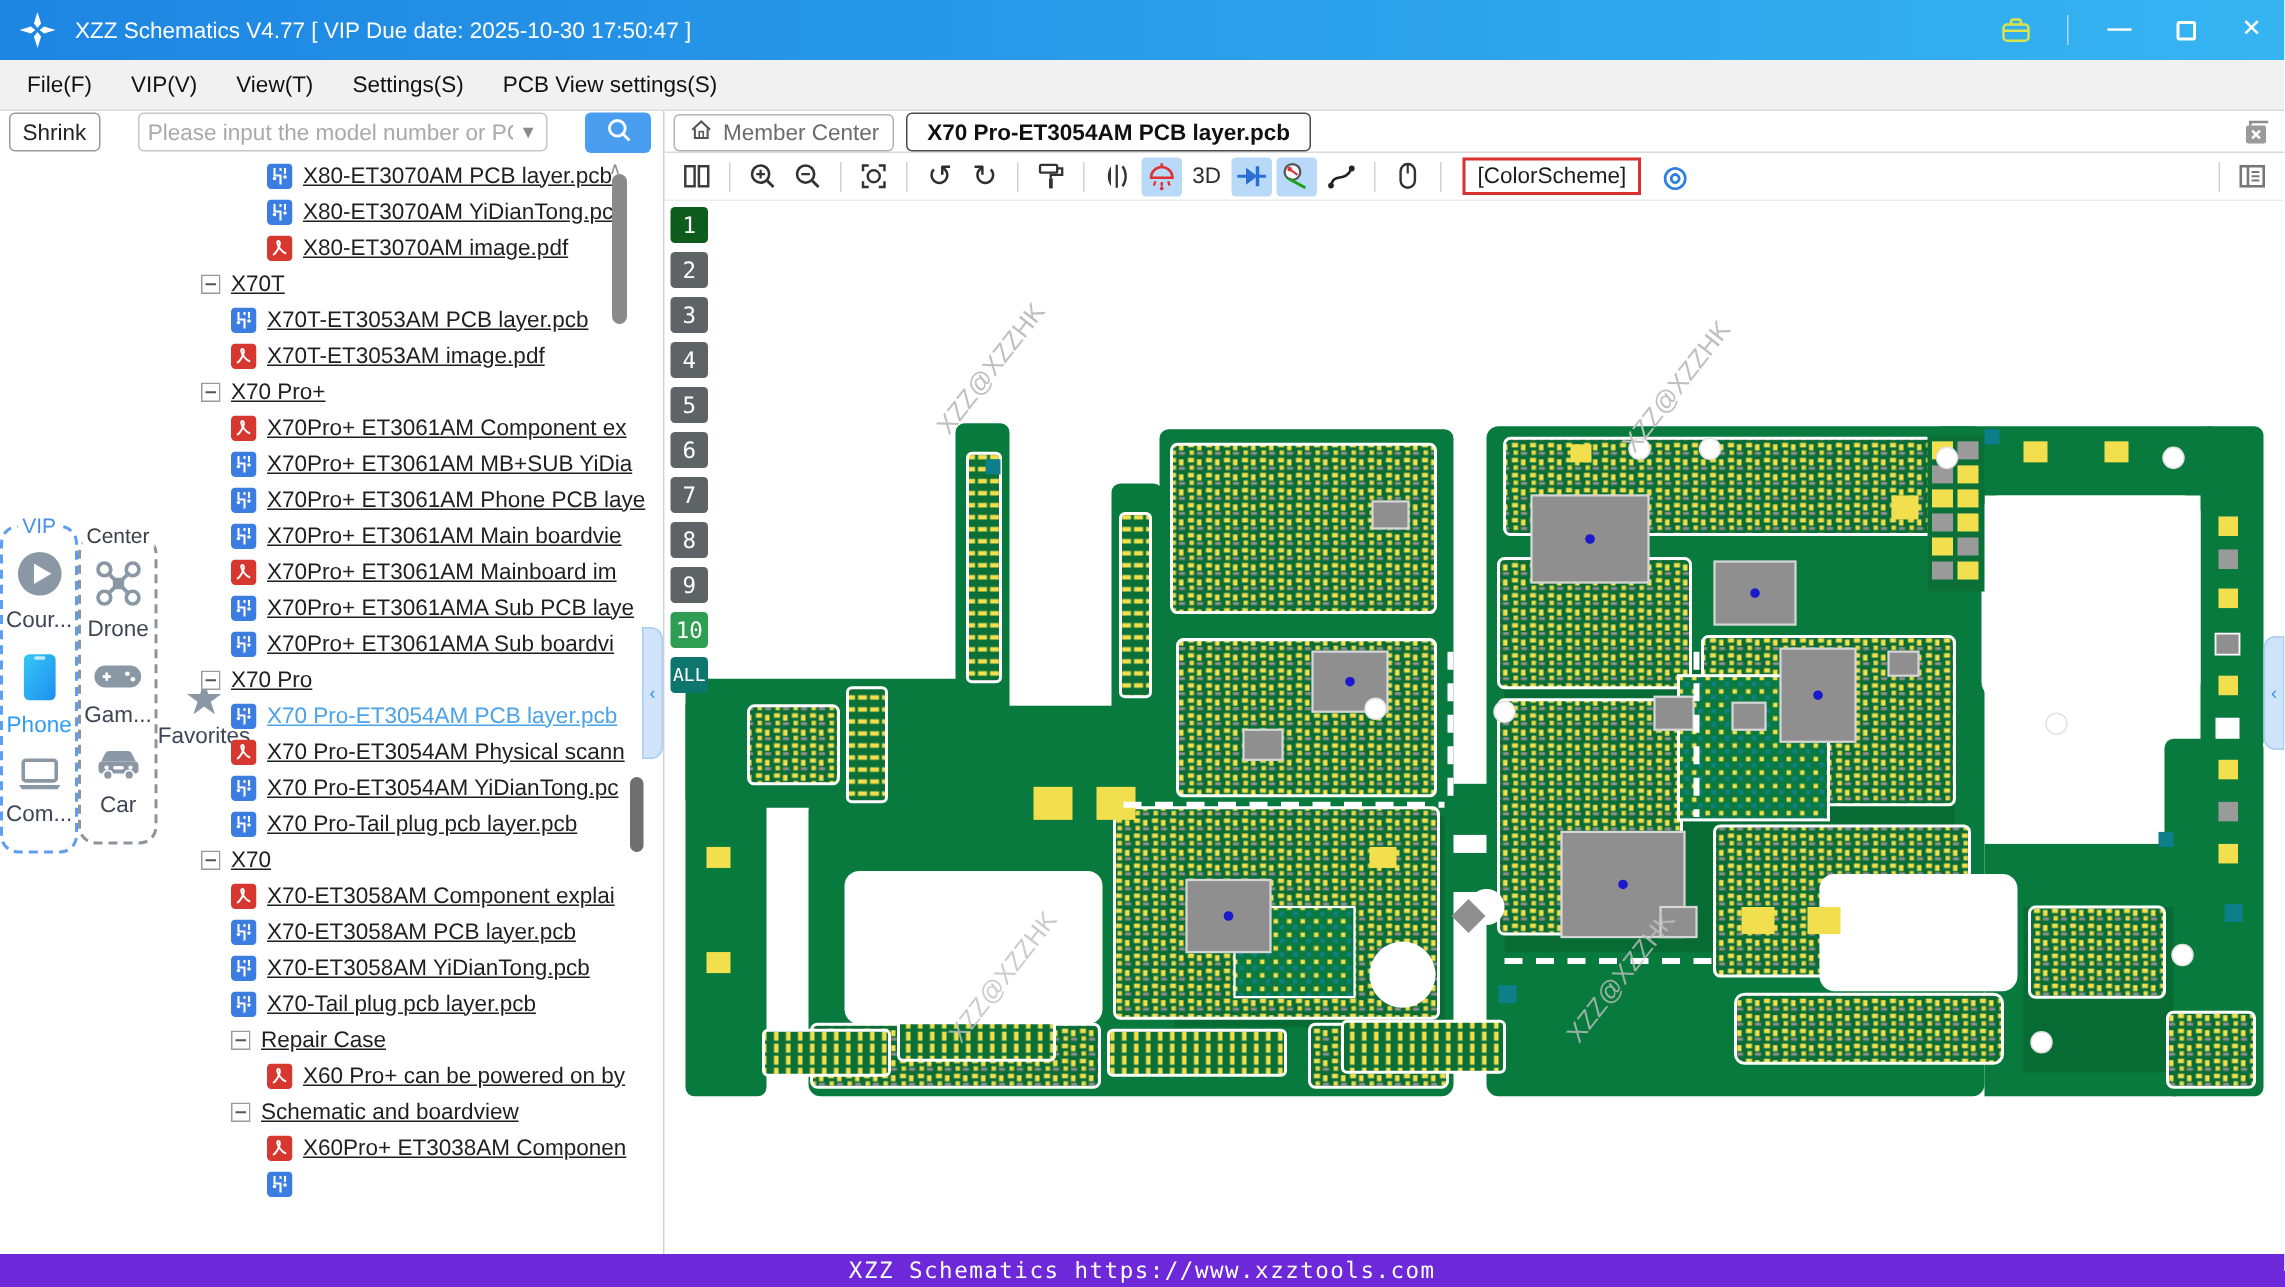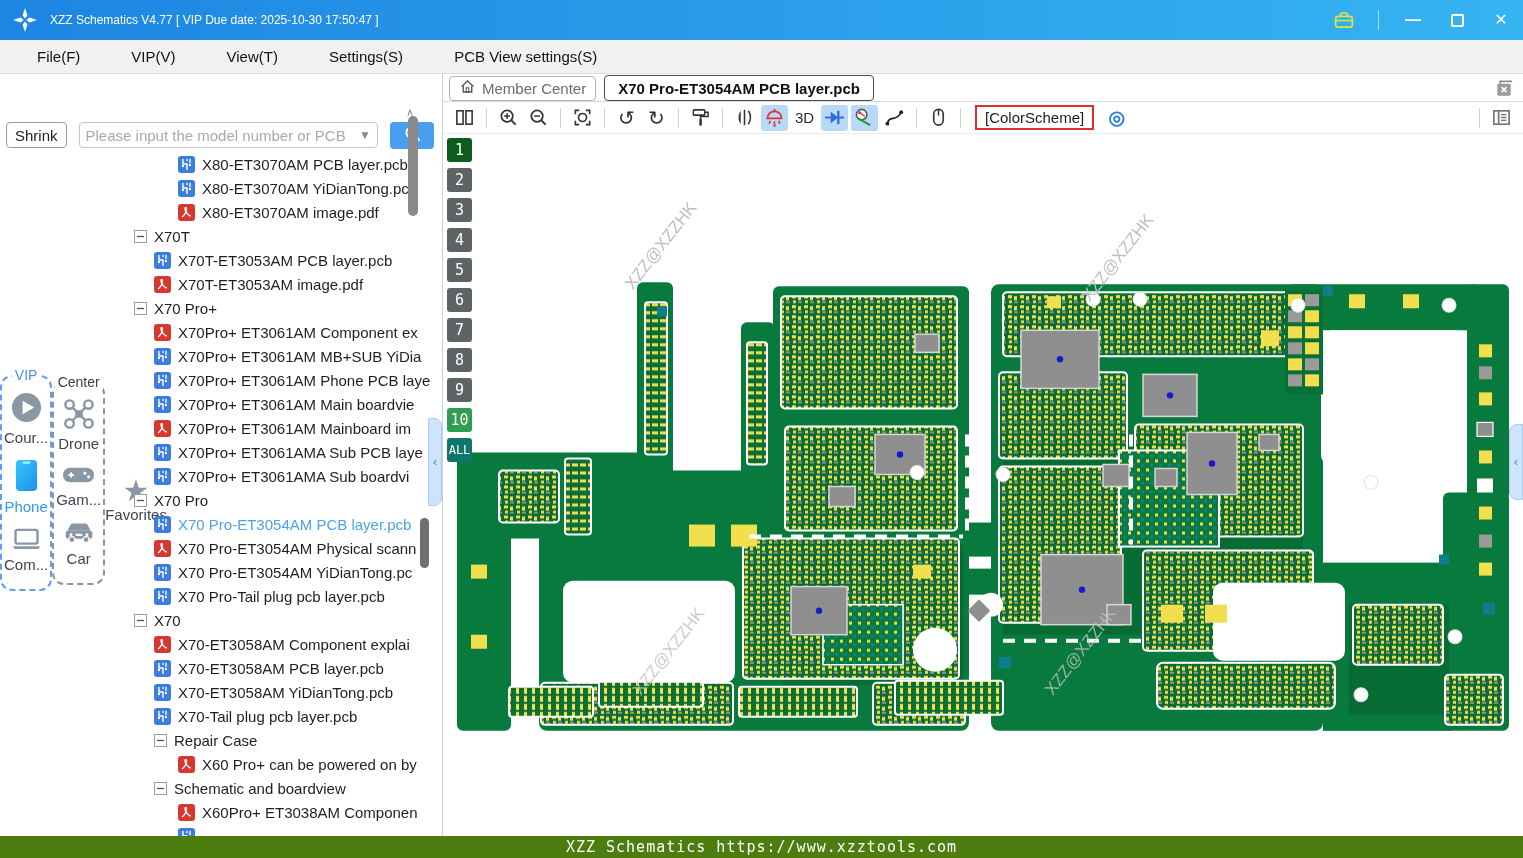--- a/index.html
+++ b/index.html
@@ -3,36 +3,36 @@
 <meta charset="utf-8">
 <style>
   * { margin:0; padding:0; box-sizing:border-box; }
   html,body { width:1523px; height:858px; overflow:hidden; }
   body { font-family:"Liberation Sans",sans-serif; background:#fff; font-size:15px; color:#1f1f1f; }
   .app { display:flex; flex-direction:column; width:1523px; height:858px; }
 
   
   .titlebar { height:40px; background:linear-gradient(90deg,#1d85e2,#36b4f1); display:flex; align-items:center; padding:0 12px; flex:none; }
   .logo { width:26px; height:26px; margin-right:12px; display:flex; }
-  .title-text { color:#fff; font-size:12px; }
+  .title-text { color:#fff; font-size:15px; }
   .win-zone { margin-left:auto; display:flex; align-items:center; gap:24px; }
   .vsep-w { width:1px; height:20px; background:rgba(255,255,255,.55); }
   .wbtn { color:#fff; font-size:16px; line-height:1; cursor:default; display:flex; align-items:center; justify-content:center; width:20px; height:20px; }
   .wbtn.max span { width:13px; height:13px; border:2px solid #fff; border-radius:2px; display:block; }
   .wbtn.min { font-weight:700; }
 
   
-  .menubar { height:34px; background:#f1f1f1; border-bottom:1px solid #dcdcdc; display:flex; align-items:center; padding-left:24px; flex:none;gap:25px; }
+  .menubar { height:34px; background:#f1f1f1; border-bottom:1px solid #dcdcdc; display:flex; align-items:center; padding-left:5px; flex:none; }
   .menu-item { padding:0 13px; font-size:15px; color:#111; cursor:default; }
 
   
   .content { flex:1; display:flex; position:relative; overflow:hidden; }
 
   .left-panel { width:443px; flex:none; display:flex; flex-direction:column; border-right:1px solid #d0d0d0; background:#fff; }
-  .search-row { height:29px; flex:none; display:flex; align-items:center; padding:1px 8px 2px 6px; gap:12px;margin-top:47px; }
+  .search-row { height:29px; flex:none; display:flex; align-items:center; padding:1px 8px 2px 6px; gap:25px; }
   .shrink-btn { border:1px solid #9a9a9a; border-radius:4px; background:#fff; height:26px; padding:0 8px; font-size:15px; color:#222; }
   .search-box { flex:1; border:1px solid #c6c6c6; border-radius:4px; height:26px; display:flex; align-items:center; padding:0 6px; gap:4px; }
   .search-box input { border:none; outline:none; flex:1; font-size:15px; color:#333; font-family:"Liberation Sans",sans-serif; }
   .search-box input::placeholder { color:#a9a9a9; }
   .chev { color:#8a8a8a; font-size:12px; }
   .search-btn { width:44px; height:27px; background:#4a9ef0; border:none; border-radius:4px; display:flex; align-items:center; justify-content:center; }
 
   .left-body { flex:1; display:flex; overflow:hidden; }
 
   
@@ -46,21 +46,21 @@
   .sitem.active .slabel { color:#2d9cf4; }
   .fav { display:flex; flex-direction:column; align-items:center; margin-top:2px; }
   .star-glyph { font-size:30px; color:#8a97a5; line-height:1; }
   .fav .slabel { font-size:15px; color:#3c4654; }
 
   
   .tree { flex:1; overflow:hidden; padding-top:2px; position:relative; }
   .trow { height:24px; display:flex; align-items:center; white-space:nowrap; overflow:hidden; }
   .trow .ticon { flex:none; margin-right:7px; display:flex; }
   .trow .tbox { flex:none; margin-right:7px; display:flex; }
-  .trow .tlabel { font-size:15px; color:#1f1f1f; }
+  .trow .tlabel { font-size:15px; color:#1f1f1f;text-decoration:underline; }
   .trow.sel .tlabel { color:#4da3e8; }
 
   
   .scroll-arrow { position:absolute; color:#8a8a8a; font-size:11px; }
   .thumb { position:absolute; background:#8a8a8a; border-radius:5px; }
   .splitter-handle { position:absolute; width:14px; background:#cfe4fb; border:1px solid #a9ccf3; border-radius:0 8px 8px 0; display:flex; align-items:center; justify-content:center; color:#2d8cf0; font-size:12px; z-index:30; }
   .splitter-handle.right { border-radius:8px 0 0 8px; }
 
   
   .main { flex:1; display:flex; flex-direction:column; overflow:hidden; }
@@ -78,21 +78,21 @@
   .eye-glyph { font-size:19px; color:#2d7fe0; font-weight:700; }
   .colorscheme-btn { border:2px solid #d93030; background:#fff; padding:2px 8px; font-size:15px; color:#1c1c1c; margin:0 6px; flex:none; }
   .flex-spacer { flex:1; }
 
   .canvas { flex:1; position:relative; background:#fff; overflow:hidden; }
   .pcb-svg { position:absolute; left:0; top:0; width:100%; height:100%; }
   .layers { position:absolute; left:4px; top:4px; display:flex; flex-direction:column; gap:6px; z-index:10; }
   .lbtn { width:25px; height:24px; border-radius:3px; color:#fff; font-family:"DejaVu Sans Mono",monospace; font-size:15px; display:flex; align-items:center; justify-content:center; }
   .lbtn.small { font-size:12px; }
 
-  .statusbar { height:22px; flex:none; background:#4d7c0f; color:#fff; font-family:"DejaVu Sans Mono",monospace; font-size:15px; display:flex; align-items:center; justify-content:center; letter-spacing:1px; }
+  .statusbar { height:22px; flex:none; background:#6d28d9; color:#fff; font-family:"DejaVu Sans Mono",monospace; font-size:15px; display:flex; align-items:center; justify-content:center; letter-spacing:1px; }
 </style>
 </head>
 <body>
 
 <div class="app">
 
   <div class="titlebar">
     <span class="logo">
       <svg viewBox="0 0 26 26" width="26" height="26">
           <g fill="#fff">

